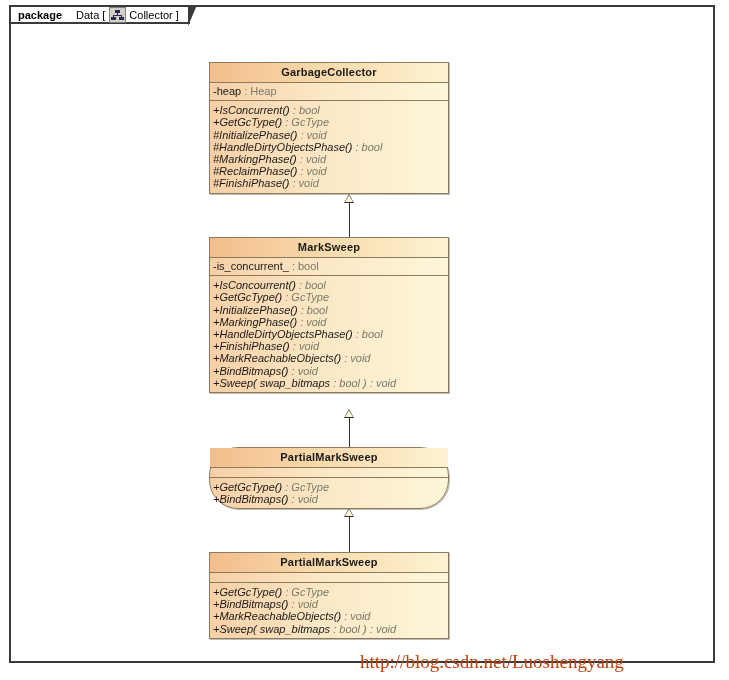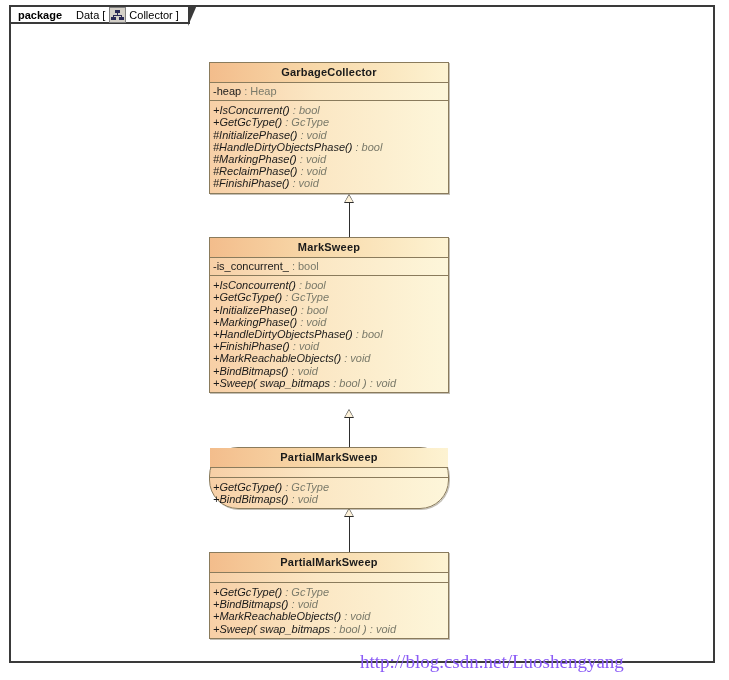--- a/index.html
+++ b/index.html
@@ -179,21 +179,21 @@
     border-bottom: 9px solid #2e2e2e;
   }
 
   
   #watermark {
     position: absolute;
     left: 360px;
     top: 651px;
     font-family: "Liberation Serif", serif;
     font-size: 19px;
-    color: #8b5cf6;
+    color: #c2410c;
     white-space: nowrap;
     z-index: 4;
   }
 </style>
 </head>
 <body>
 
 <div id="package-frame"></div>
 
 <div id="package-tab">

